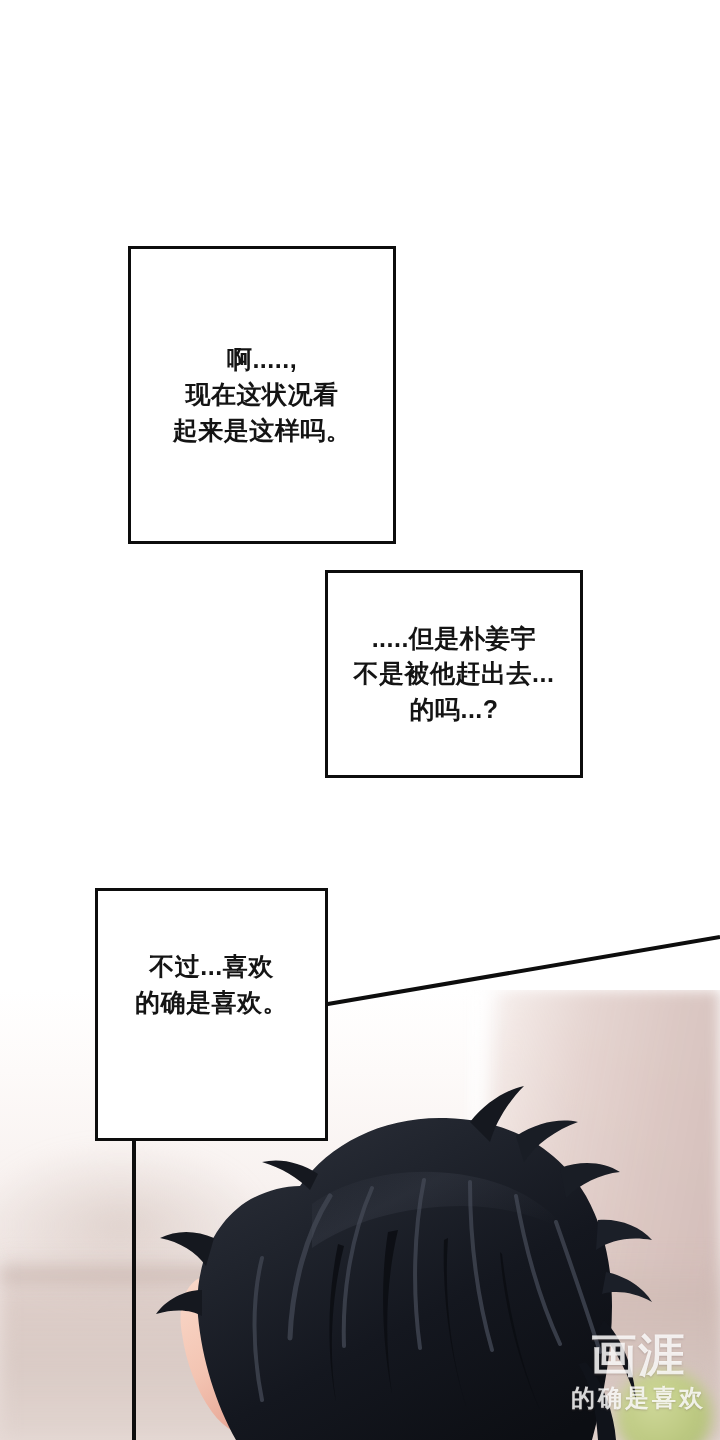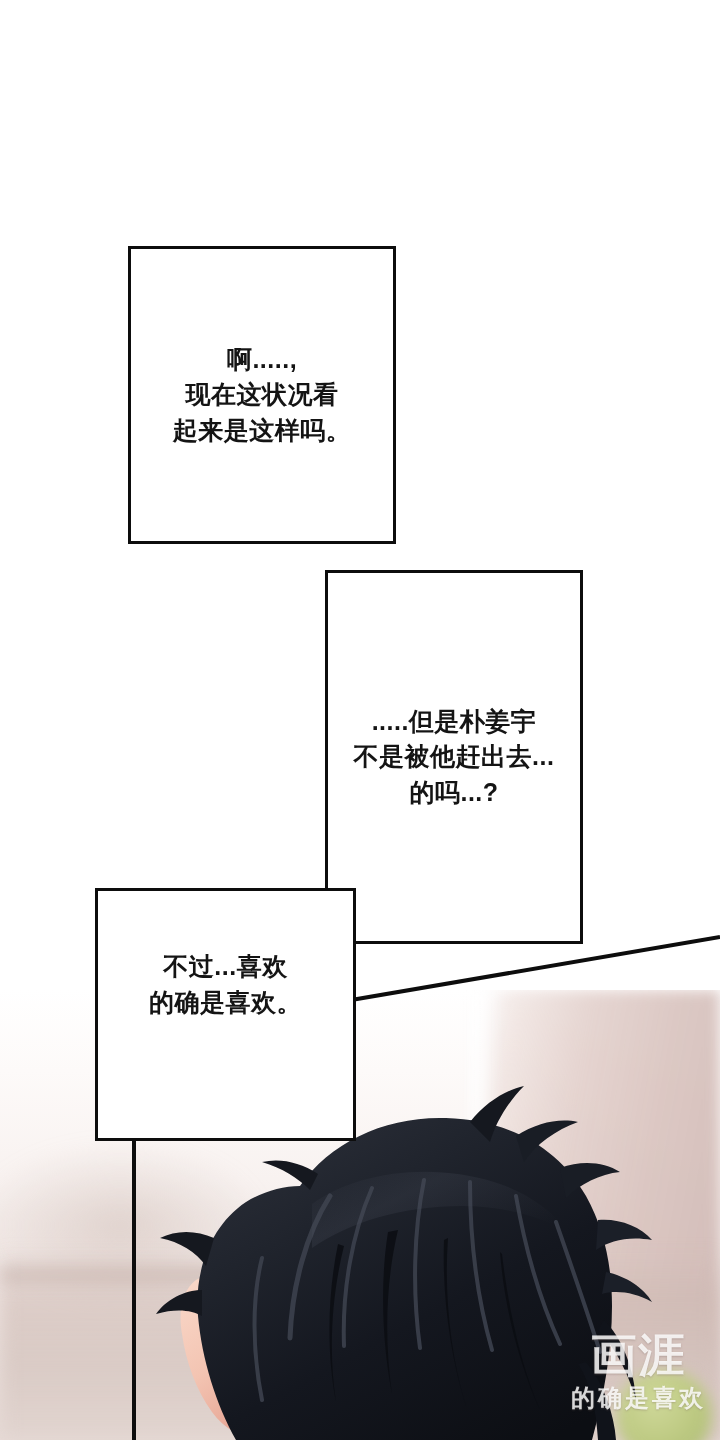--- a/index.html
+++ b/index.html
@@ -134,24 +134,24 @@
     font-weight: 700;
     line-height: 1.42;
     letter-spacing: 0.5px;
     white-space: pre-line;
     font-family: "Liberation Sans", "DejaVu Sans", sans-serif;
   }
 
   #box1 { left: 128px; top: 246px;  width: 268px; height: 298px; }
   #box1 .box-text { font-size: 25px; }
 
-  #box2 { left: 325px; top: 570px;  width: 258px; height: 374px; }
+  #box2 { left: 325px; top: 570px;  width: 258px; height: 208px; }
   #box2 .box-text { font-size: 25px; }
 
-  #box3 { left: 95px;  top: 888px;  width: 261px; height: 253px; }
+  #box3 { left: 95px;  top: 888px;  width: 233px; height: 253px; }
   #box3 .box-text { font-size: 25px; transform: translateY(-30px); }
 
   
   .tail {
     position: absolute;
     z-index: 19;
     pointer-events: none;
   }
   #tail-diagonal {
     left: 320px;

